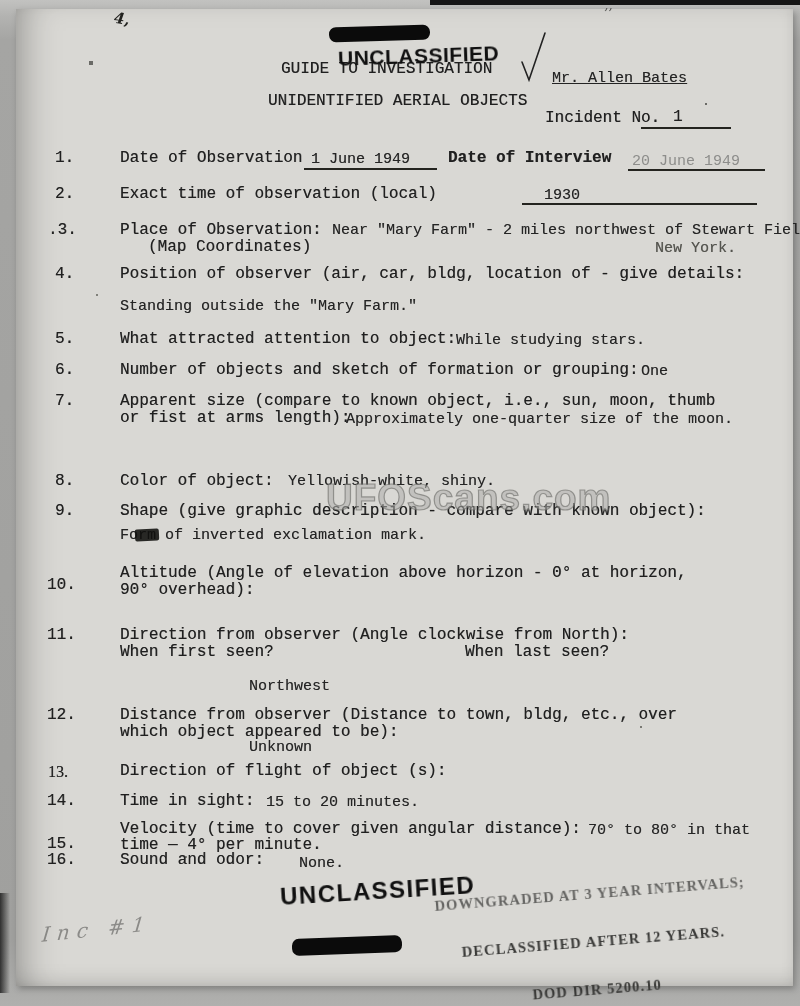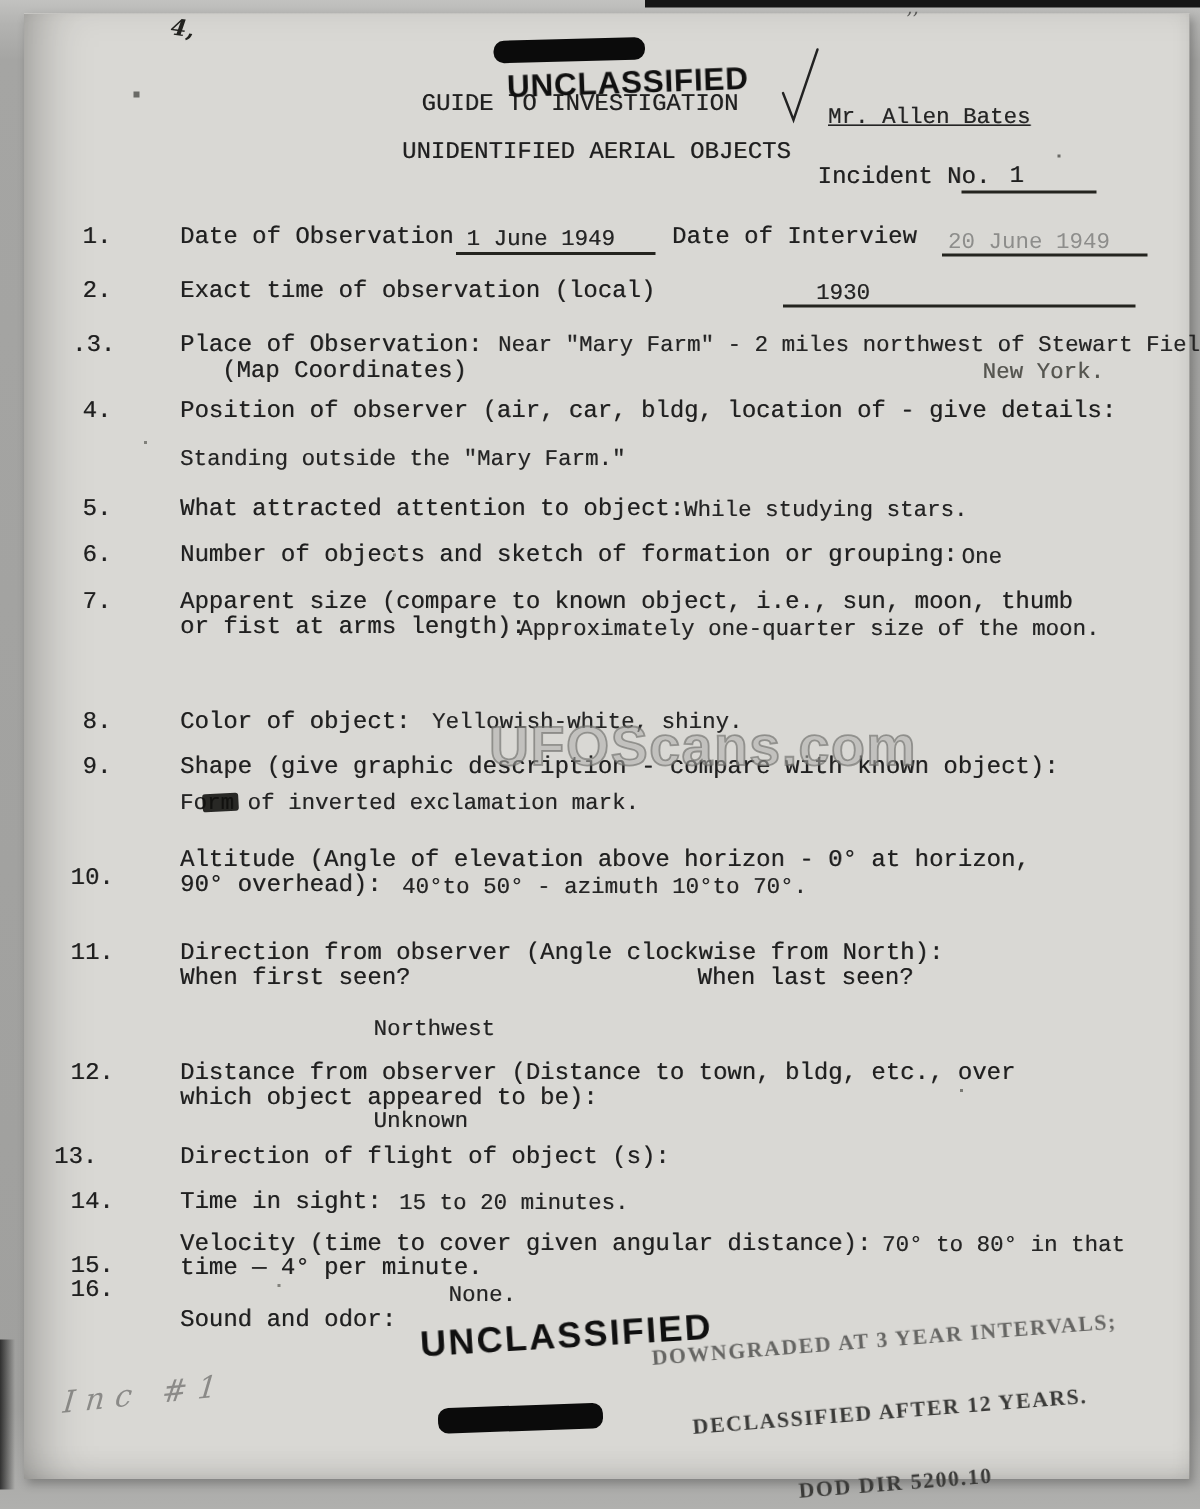--- a/index.html
+++ b/index.html
@@ -61,21 +61,21 @@
   <div class="a" style="left:552px;top:71px;text-decoration:underline;">Mr. Allen Bates</div>
   <div class="q" style="left:268px;top:93px;">UNIDENTIFIED AERIAL OBJECTS</div>
   <div class="q" style="left:545px;top:110px;">Incident No.</div>
   <div class="q" style="left:673px;top:109px;">1</div>
   <div class="ul" style="left:641px;top:127px;width:90px;"></div>
 
   <div class="n" style="left:55px;top:150px;">1.</div>
   <div class="q" style="left:120px;top:150px;">Date of Observation</div>
   <div class="a" style="left:311px;top:152px;">1 June 1949</div>
   <div class="ul" style="left:304px;top:168px;width:133px;"></div>
-  <div class="q" style="left:448px;top:150px;">Date of Interview</div>
+  <div class="q" style="left:448px;top:150px;font-weight:bold;">Date of Interview</div>
   <div class="a faint" style="left:632px;top:154px;">20 June 1949</div>
   <div class="ul" style="left:628px;top:169px;width:137px;"></div>
 
   <div class="n" style="left:55px;top:186px;">2.</div>
   <div class="q" style="left:120px;top:186px;">Exact time of observation (local)</div>
   <div class="a" style="left:544px;top:188px;">1930</div>
   <div class="ul" style="left:522px;top:203px;width:235px;"></div>
 
   <div class="n" style="left:48px;top:222px;">.3.</div>
   <div class="q" style="left:120px;top:222px;">Place of Observation:</div>
@@ -105,47 +105,46 @@
   <div class="a" style="left:288px;top:474px;">Yellowish-white, shiny.</div>
 
   <div class="n" style="left:55px;top:503px;">9.</div>
   <div class="q" style="left:120px;top:503px;">Shape (give graphic description - compare with known object):</div>
   <div class="a" style="left:120px;top:528px;">Form of inverted exclamation mark.</div>
   <div id="blot"></div>
 
   <div class="n" style="left:47px;top:577px;text-align:center;">10.</div>
   <div class="q" style="left:120px;top:565px;">Altitude (Angle of elevation above horizon - 0° at horizon,</div>
   <div class="q" style="left:120px;top:582px;">90° overhead):</div>
-  <div class="a" style="left:268px;top:584px;">40°to 50° - azimuth 10°to 70°.</div>
 
   <div class="n" style="left:47px;top:627px;">11.</div>
   <div class="q" style="left:120px;top:627px;">Direction from observer (Angle clockwise from North):</div>
   <div class="q" style="left:120px;top:644px;">When first seen?</div>
   <div class="q" style="left:465px;top:644px;">When last seen?</div>
   <div class="a" style="left:249px;top:679px;">Northwest</div>
 
   <div class="n" style="left:47px;top:707px;">12.</div>
   <div class="q" style="left:120px;top:707px;">Distance from observer (Distance to town, bldg, etc., over</div>
   <div class="q" style="left:120px;top:724px;">which object appeared to be):</div>
   <div class="a" style="left:249px;top:740px;">Unknown</div>
 
-  <div class="n" style="left:36px;top:763px;">13.</div>
+  <div class="n" style="left:48px;top:763px;font-family:Liberation Serif, serif;">13.</div>
   <div class="q" style="left:120px;top:763px;">Direction of flight of object (s):</div>
 
   <div class="n" style="left:47px;top:793px;">14.</div>
   <div class="q" style="left:120px;top:793px;">Time in sight:</div>
   <div class="a" style="left:266px;top:795px;">15 to 20 minutes.</div>
 
   <div class="n" style="left:47px;top:821px;margin-top:15px;">15.</div>
   <div class="q" style="left:120px;top:821px;">Velocity (time to cover given angular distance):</div>
   <div class="a" style="left:588px;top:823px;">70° to 80° in that</div>
   <div class="q" style="left:120px;top:837px;">time — 4° per minute.</div>
 
   <div class="n" style="left:47px;top:852px;">16.</div>
-  <div class="q" style="left:120px;top:852px;margin-top:20px;">Sound and odor:</div>
+  <div class="q" style="left:120px;top:852px;">Sound and odor:</div>
   <div class="a" style="left:299px;top:856px;">None.</div>
 
   <div id="watermark">UFOScans.com</div>
   <div class="stamp" id="stamp-bottom">UNCLASSIFIED</div>
   <div id="dod-stamp">
     <div style="opacity:.72;">DOWNGRADED AT 3 YEAR INTERVALS;</div>
     <div>DECLASSIFIED AFTER 12 YEARS.</div>
     <div>DOD DIR 5200.10</div>
   </div>
 

